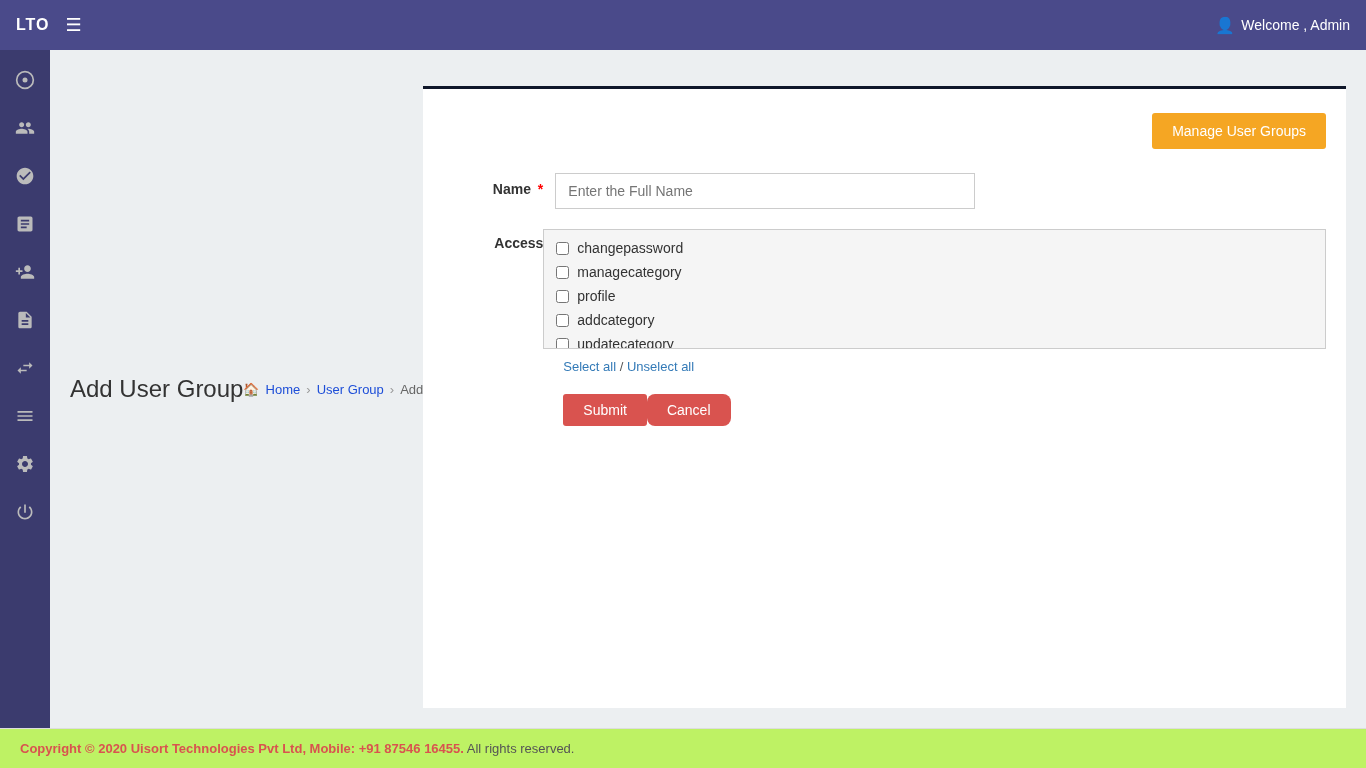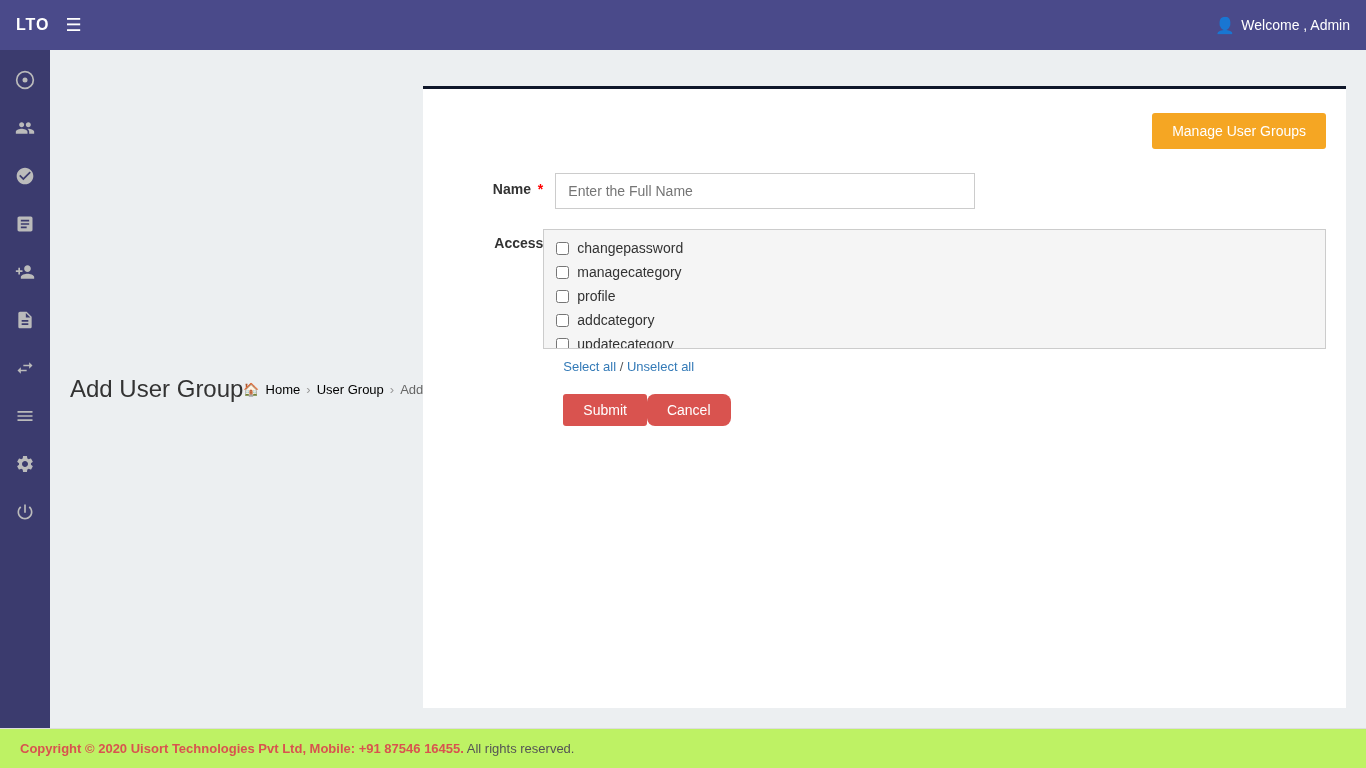--- a/index.html
+++ b/index.html
@@ -73,21 +73,21 @@
       font-weight: normal;
       color: #333;
     }
     .breadcrumb {
       display: flex;
       align-items: center;
       gap: 6px;
       color: #666;
       font-size: 13px;
     }
-    .breadcrumb a { color: #000000; text-decoration: none; }
+    .breadcrumb a { color: #1d4ed8; text-decoration: none; }
     .breadcrumb-separator { color: #999; }
 
     
     .card {
       background: white;
       border-top: 3px solid #0f172a;
       margin-top: 16px;
       padding: 24px 20px;
       flex: 1;
     }

